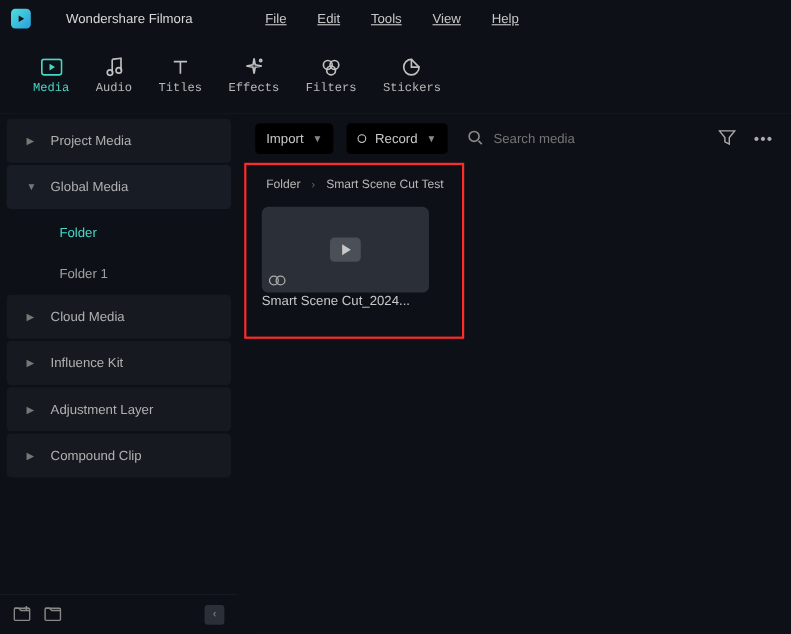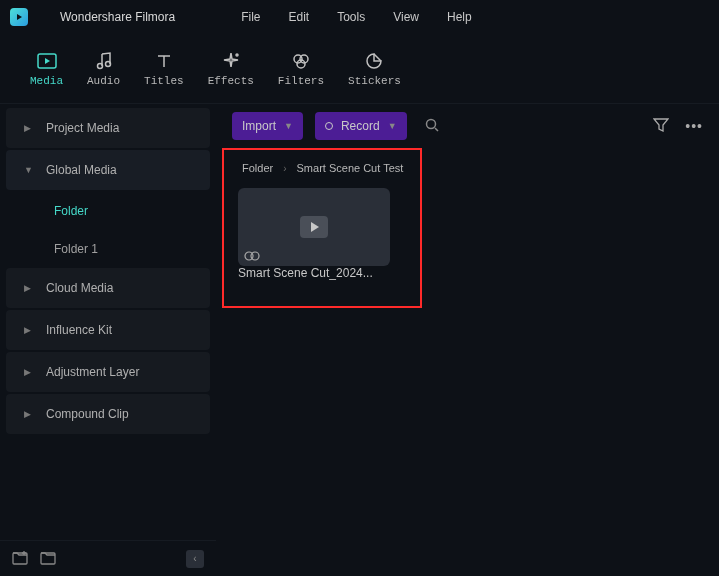--- a/index.html
+++ b/index.html
@@ -3,21 +3,21 @@
 <meta charset="utf-8">
 <style>
 * { margin: 0; padding: 0; box-sizing: border-box; }
 body { width: 719px; height: 576px; background: #0d1117; font-family: -apple-system, "Segoe UI", Arial, sans-serif; color: #c8c8c8; overflow: hidden; position: relative; }
 
 .titlebar { height: 34px; display: flex; align-items: center; padding: 0 10px; gap: 32px; }
 .logo { width: 18px; height: 18px; background: linear-gradient(135deg, #4de0d8 0%, #2b9de0 100%); border-radius: 4px; display: flex; align-items: center; justify-content: center; position: relative; }
 .logo::before { content: ""; width: 0; height: 0; border-left: 5px solid #0d1117; border-top: 3px solid transparent; border-bottom: 3px solid transparent; position: absolute; }
 .app-title { font-size: 12px; color: #d8d8d8; font-weight: 400; margin-right: 10px; }
 .menubar { display: flex; gap: 28px; margin-left: 24px; }
-.menubar span { font-size: 12px; color: #c8c8c8; cursor: pointer; }
+.menubar span { font-size: 12px; color: #c8c8c8; cursor: pointer; text-decoration: underline; }
 
 .toolbar { height: 70px; display: flex; align-items: center; padding: 0 30px; gap: 24px; border-bottom: 1px solid #161b22; }
 .tool { display: flex; flex-direction: column; align-items: center; gap: 4px; cursor: pointer; font-family: Liberation Mono, monospace; }
 .tool-icon { width: 20px; height: 20px; display: flex; align-items: center; justify-content: center; }
 .tool-label { font-size: 11px; color: #b8b8b8; }
 .tool.active .tool-label { color: #45d9c9; }
 .tool.active svg { stroke: #45d9c9; fill: none; }
 .tool svg { stroke: #c0c0c0; fill: none; stroke-width: 1.5; }
 
 .content { display: flex; height: 472px; }
@@ -27,21 +27,21 @@
 .side-item .caret { width: 10px; margin-right: 12px; font-size: 9px; color: #777; }
 .side-sub { height: 38px; display: flex; align-items: center; padding-left: 54px; font-size: 12px; color: #a0a0a0; cursor: pointer; }
 .side-sub.active { color: #45d9c9; }
 .sidebar-bottom { position: absolute; bottom: 0; left: 0; width: 100%; height: 36px; border-top: 1px solid #161b22; display: flex; align-items: center; padding: 0 12px; gap: 12px; }
 .sidebar-bottom .collapse { margin-left: auto; width: 18px; height: 18px; background: #2a2f38; border-radius: 3px; display: flex; align-items: center; justify-content: center; font-size: 10px; color: #888; cursor: pointer; }
 .sb-icon { width: 16px; height: 16px; cursor: pointer; }
 .sb-icon svg { stroke: #888; fill: none; stroke-width: 1.3; }
 
 .main { flex: 1; background: #0d1117; position: relative; }
 .actionbar { height: 44px; display: flex; align-items: center; padding: 0 16px; gap: 12px; }
-.btn-group { display: flex; align-items: center; background: #4c1d95; border-radius: 4px; height: 28px; padding: 0 10px; gap: 8px; cursor: pointer; font-size: 12px; color: #c8c8c8; }
+.btn-group { display: flex; align-items: center; background: #000000; border-radius: 4px; height: 28px; padding: 0 10px; gap: 8px; cursor: pointer; font-size: 12px; color: #c8c8c8; }
 .rec-dot { width: 8px; height: 8px; border: 1.5px solid #c8c8c8; border-radius: 50%; }
 .searchbox { flex: 1; display: flex; align-items: center; gap: 10px; padding-left: 6px; }
 .searchbox input { background: transparent; border: none; outline: none; color: #888; font-size: 12px; width: 120px; }
 .search-glyph { color: #888; font-size: 13px; }
 .right-icons { display: flex; gap: 16px; align-items: center; }
 .right-icons span { color: #aaa; cursor: pointer; font-size: 14px; }
 
 .breadcrumb { display: flex; align-items: center; gap: 10px; font-size: 11px; color: #b8b8b8; padding-left: 4px; }
 .breadcrumb .chev { color: #666; font-size: 10px; }
 
@@ -192,20 +192,21 @@
         <span>Record</span>
         <span style="font-size:9px;color:#888;">▼</span>
       </div>
       <div class="searchbox">
         <span class="search-glyph">
           <svg width="14" height="14" viewBox="0 0 14 14" stroke="#888" fill="none" stroke-width="1.5">
               <circle cx="6" cy="6" r="4.5"></circle>
               <path d="M10 10 L13 13"></path>
             </svg>
         </span>
+        <input type="text" placeholder="Search media" style="">
       </div>
       <div class="right-icons">
         <span>
           <svg width="16" height="14" viewBox="0 0 16 14" stroke="#aaa" fill="none" stroke-width="1.3">
               <path d="M1 1 L15 1 L10 7 L10 13 L6 11 L6 7 Z"></path>
             </svg>
         </span>
         <span class="dots">•••</span>
       </div>
     </div>

